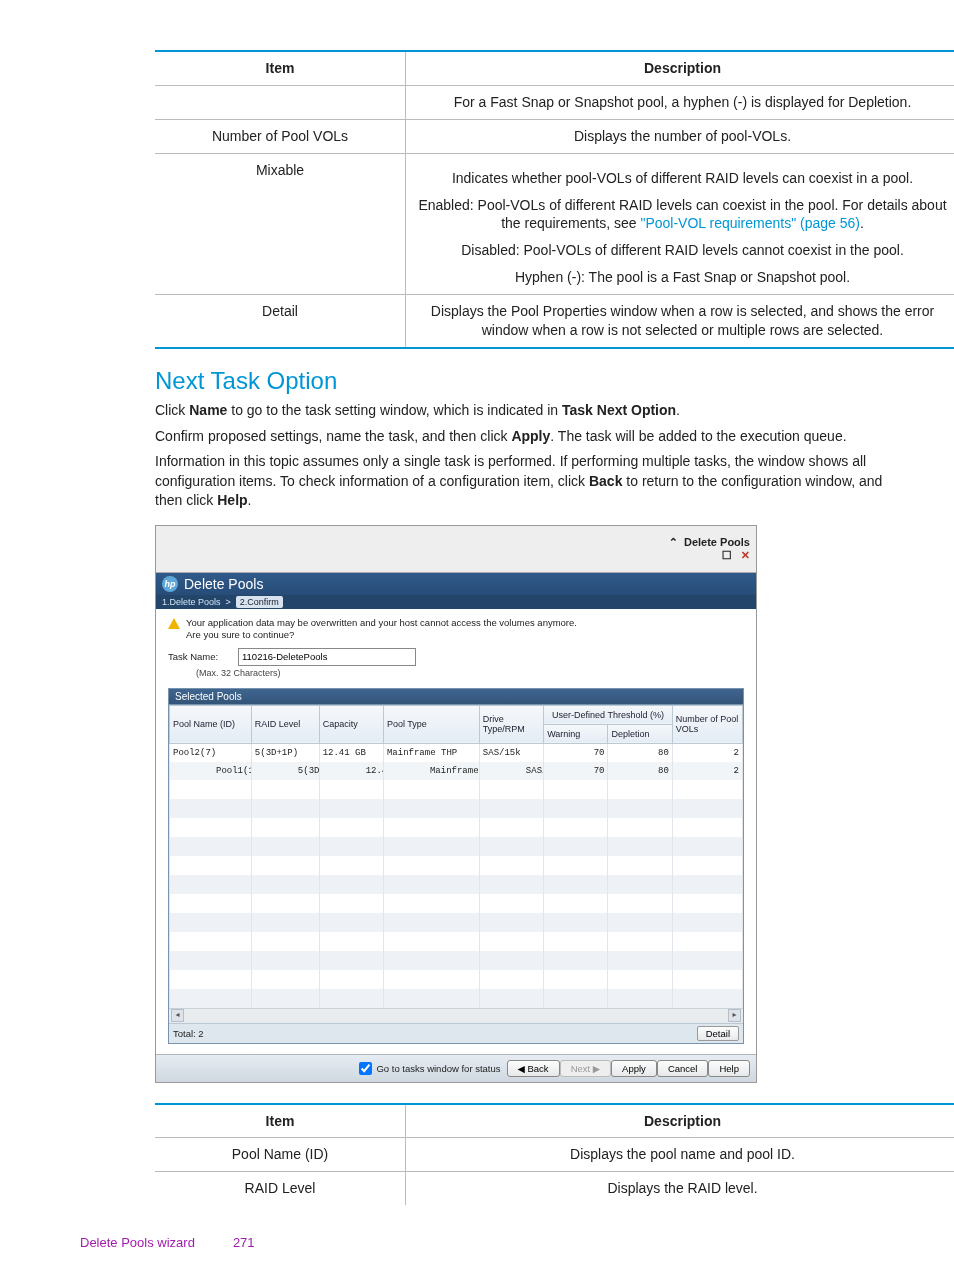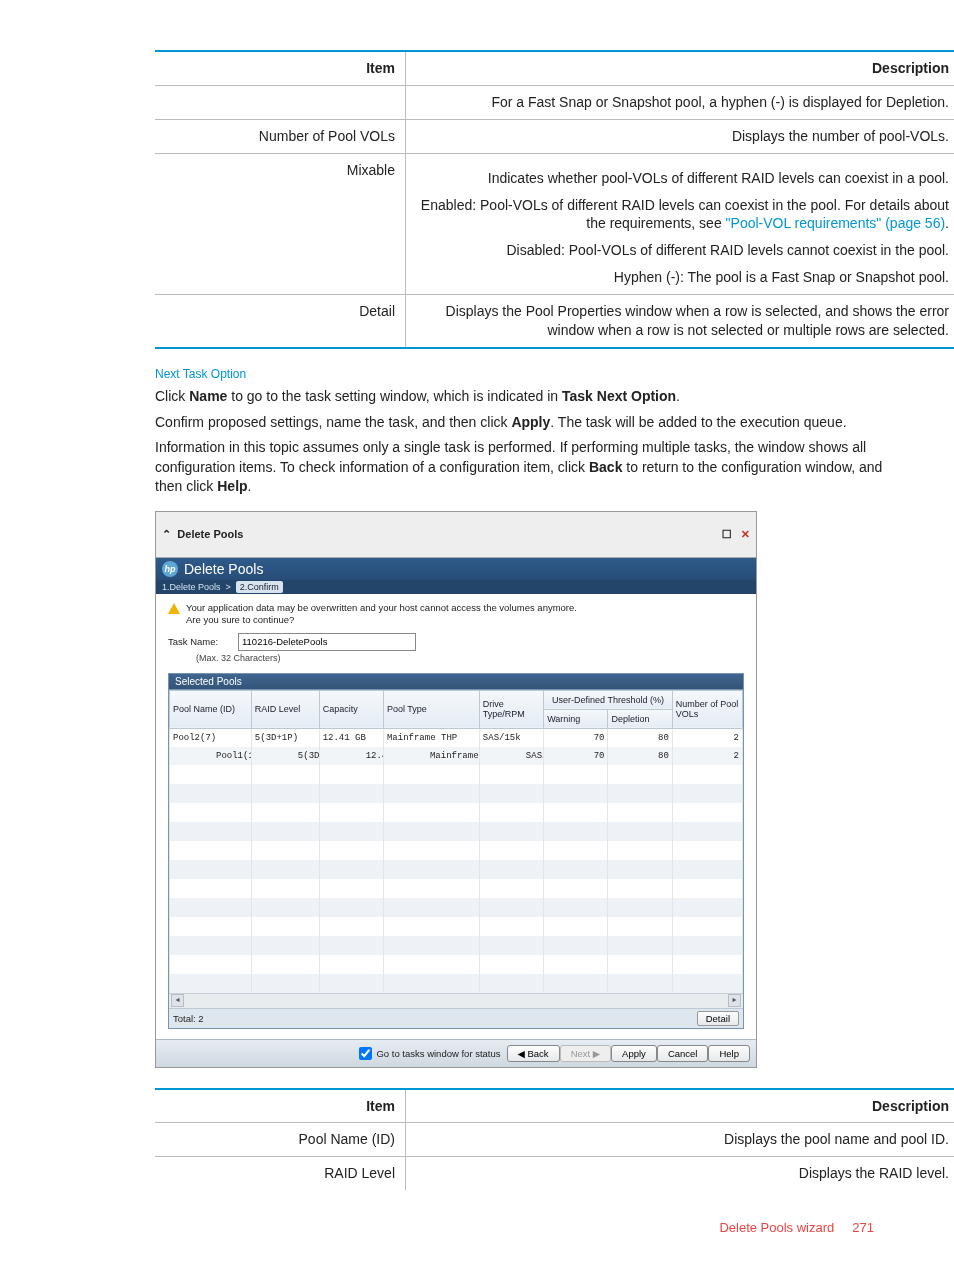--- a/index.html
+++ b/index.html
@@ -21,55 +21,56 @@
     border-top: 2px solid #0096d6;
     border-bottom: 2px solid #0096d6;
     margin-bottom: 18px;
   }
   .doctable th, .doctable td {
     border: 1px solid #bbb;
     border-left: none;
     border-right: none;
     padding: 7px 10px;
     vertical-align: top;
-    text-align: right;
+    text-align: center;
     font-size: 14px;
     line-height: 1.35;
   }
   .doctable th { font-weight: bold; }
   .doctable td.col-item { width: 230px; border-right: 1px solid #bbb; }
   .doctable th.col-item { width: 230px; border-right: 1px solid #bbb; }
   .doctable td p { margin: 8px 0 6px 0; }
   .doctable td p:last-child { margin-bottom: 0; }
   .linklike { color: #0096d6; }
   .indent { margin-left: 75px; }
-  h3.blue { color: #0096d6; font-weight: normal; font-size: 12px; margin: 12px 0 4px 75px; }
+  h3.blue { color: #0096d6; font-weight: normal; font-size: 24px; margin: 12px 0 4px 75px; }
   h2.blue { color: #0096d6; font-weight: normal; font-size: 23px; margin: 18px 0 6px 0; }
   p.body { margin: 6px 0 6px 75px; line-height: 1.4; }
   b { font-weight: bold; }
 
   
   .app-shot {
     margin: 14px 0 20px 75px;
     width: 600px;
     border: 1px solid #999;
     font-size: 10px;
     color: #222;
     background: #fff;
     font-family: Arial, sans-serif;
   }
   .titlebar-outer {
     background: #eee;
     border-bottom: 1px solid #aaa;
-    padding: 16px 6px;
+    padding: 10px 6px;
     display: flex;
-    align-items: flex-start;
+    align-items: flex-end;
     justify-content: space-between;
     font-size: 11px;
     font-weight: bold;
+    flex-direction: column;
   }
   .titlebar-outer .win-icons span { margin-left: 6px; }
   .titlebar-inner {
     background: linear-gradient(#2f5a8a,#274c78);
     color: #fff;
     padding: 3px 6px;
     font-size: 14px;
     display: flex;
     align-items: flex-start;
   }
@@ -206,25 +207,26 @@
   .btn {
     background:linear-gradient(#fdfdfd,#e6e8ea);
     border:1px solid #888;
     border-radius:3px;
     padding:2px 10px;
     font-size:9.5px;
     cursor:pointer;
   }
   .btn.disabled { color:#999; border-color:#bbb; background:#eee; }
   .footer {
-    display:flex; justify-content:flex-end;
-    margin-top:30px; font-size:13px; color:#ef4444;
+    display:flex; justify-content:flex-start;
+    margin-top:30px; font-size:13px; color:#a21caf;
     padding-right: 10px;
-  }
-  .footer .pgnum { margin-left:18px; }
+    gap: 30px;
+  }
+  .footer .pgnum { margin-left:8px; }
 </style>
 </head>
 <body>
 
 <div class="page">
 
   <table class="doctable indent">
     <tbody>
         <tr>
       <th class="col-item">Item</th>

